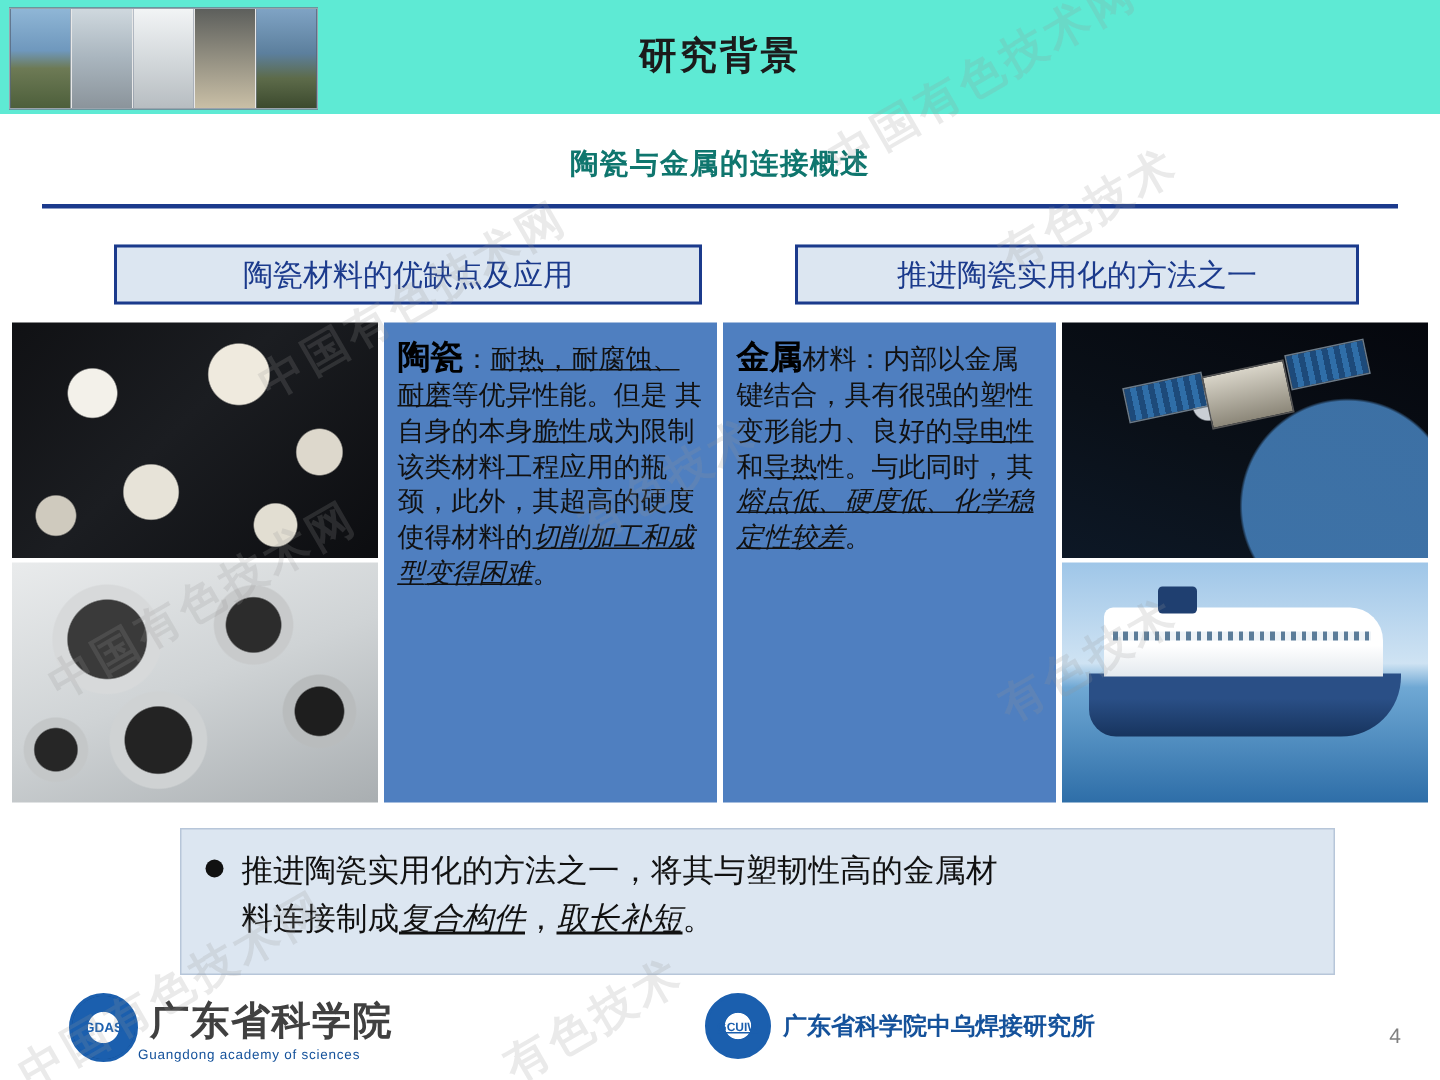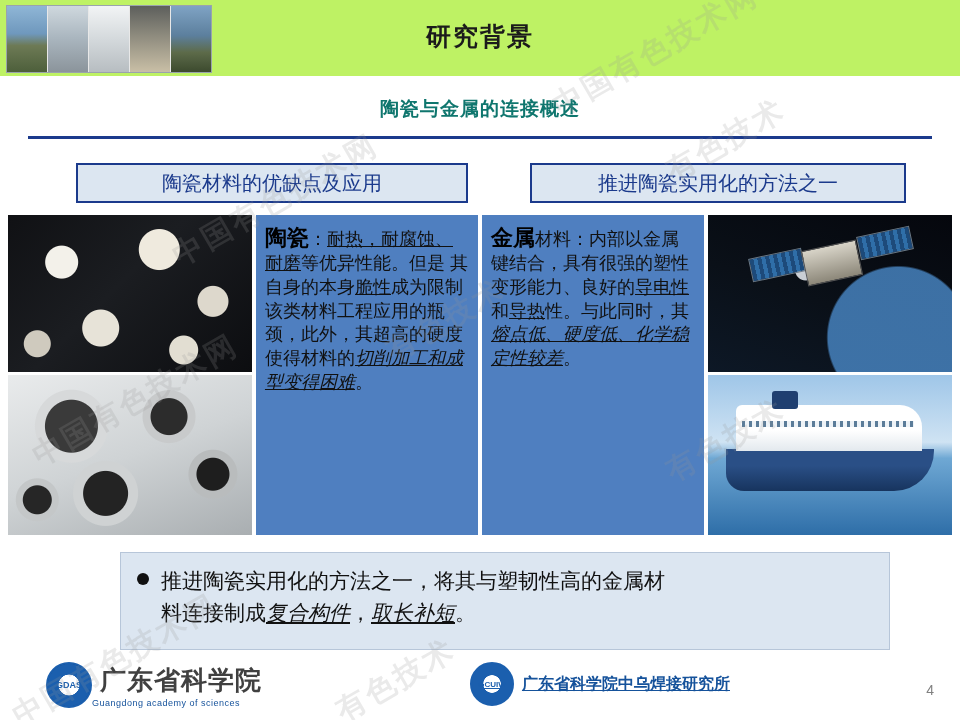--- a/index.html
+++ b/index.html
@@ -13,21 +13,21 @@
     font-family: "Liberation Sans", sans-serif;
     background: #ffffff;
     position: relative;
   }
 
   
   .header {
     position: absolute;
     left: 0; top: 0;
     width: 960px; height: 76px;
-    background: #bef264;
+    background: #5eead4;
   }
   .header-strip {
     position: absolute;
     left: 6px; top: 5px;
     width: 204px; height: 66px;
     background: #13284a;
     border: 1px solid #9aa3ad;
     display: flex;
     overflow: hidden;
   }
@@ -282,21 +282,21 @@
   .logo-mark2 {
     width: 44px; height: 44px;
     border-radius: 50%;
     background: radial-gradient(circle at 50% 50%, #ffffff 0 30%, #1b5fae 32% 72%, #0d3c77 74% 100%);
     border: 2px solid #1b5fae;
     box-sizing: border-box;
     display: flex; align-items: center; justify-content: center;
     font-size: 8px; color: #1b5fae; font-weight: bold; text-decoration: underline;
   }
   .center-cn {
-    font-size: 16px; font-weight: bold; color: #15529b; text-decoration: underline;
+    font-size: 16px; font-weight: bold; color: #15529b;
   }
   .center-en {
     font-size: 9.5px; color: #c00000;
   }
   .page-num {
     position: absolute;
     right: 26px; top: 24px;
     font-size: 14px;
     color: #808080;
   }

